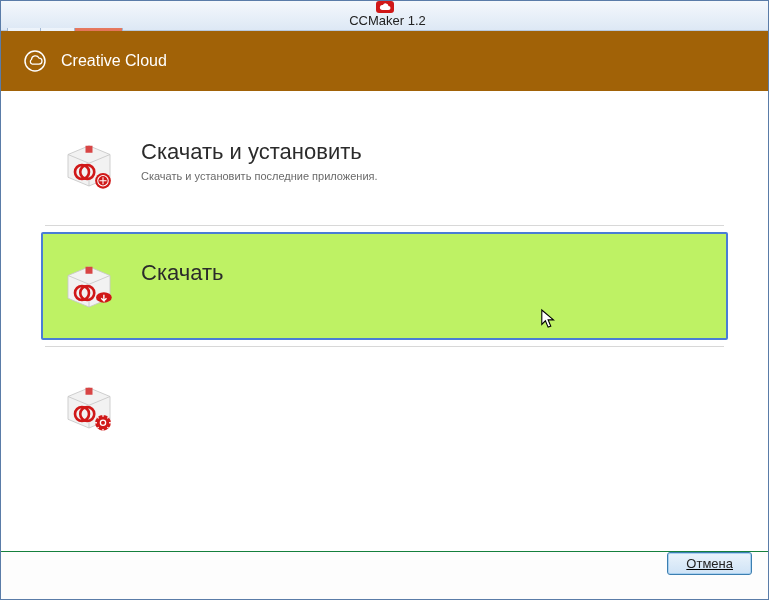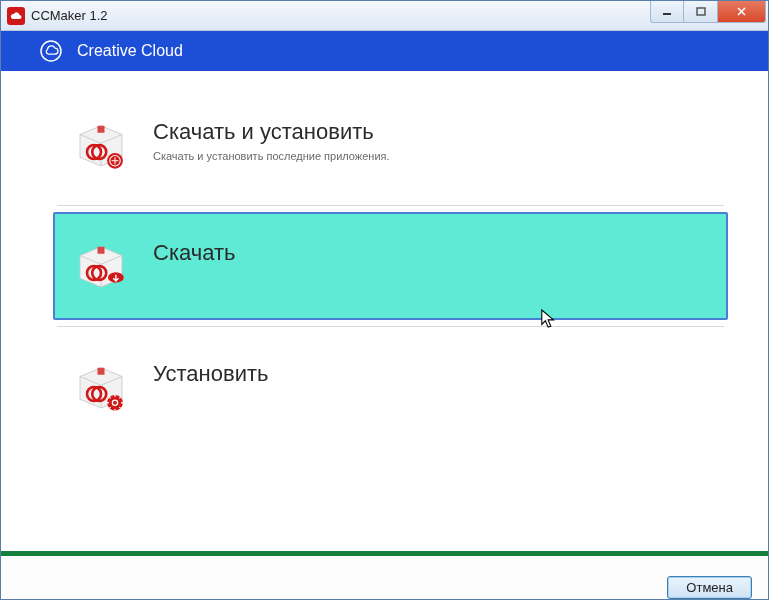--- a/index.html
+++ b/index.html
@@ -18,20 +18,21 @@
   display: flex;
   flex-direction: column;
 }
 .titlebar {
   height: 30px;
   background: linear-gradient(#f4f8fc, #dde8f5);
   display: flex;
   align-items: center;
   padding-left: 6px;
   border-bottom: 1px solid #b8c9de;
+  flex-direction: column;
 }
 .titlebar-icon {
   width: 18px;
   height: 18px;
   background: #d01818;
   border-radius: 3px;
   margin-right: 6px;
   display: flex;
   align-items: center;
   justify-content: center;
@@ -62,53 +63,53 @@
 }
 .win-btn + .win-btn { border-left: none; }
 .win-btn.close {
   background: linear-gradient(#e67a60, #d9472a);
   color: #fff;
   width: 48px;
   border-bottom-right-radius: 3px;
 }
 .win-btn.min { border-bottom-left-radius: 3px; }
 .header-bar {
-  background: #1d4ed8;
-  height: 40px;
-  display: flex;
-  align-items: center;
-  padding-left: 38px;
+  background: #a16207;
+  height: 60px;
+  display: flex;
+  align-items: center;
+  padding-left: 22px;
   color: #fff;
   gap: 14px;
 }
 .header-bar .cc-logo {
   width: 24px;
   height: 24px;
 }
 .header-title {
   font-size: 16px;
   font-weight: 500;
 }
 .content {
   flex: 1;
-  padding: 20px 40px 0 52px;
+  padding: 20px 40px 0 40px;
   overflow: hidden;
 }
 .option {
   display: flex;
   align-items: flex-start;
   padding: 24px 18px;
   border: 2px solid transparent;
   border-radius: 2px;
   gap: 24px;
   cursor: pointer;
 }
 .option.selected {
   border-color: #4a7dd6;
-  background: #5eead4;
+  background: #bef264;
 }
 .option-icon {
   width: 56px;
   height: 56px;
   flex-shrink: 0;
   position: relative;
 }
 .box-svg { width: 56px; height: 56px; }
 .option-text { flex: 1; padding-top: 2px; }
 .option-title {
@@ -122,26 +123,27 @@
   color: #6a6a6a;
   line-height: 1.4;
 }
 .divider {
   height: 1px;
   background: #d8d8d8;
   margin: 6px 4px;
 }
 .footer {
   height: 48px;
-  border-top: 5px solid #15803d;
-  display: flex;
-  align-items: flex-end;
+  border-top: 1px solid #15803d;
+  display: flex;
+  align-items: flex-start;
   justify-content: flex-end;
   padding-right: 16px;
   background: #fdfdfd;
+  text-decoration: underline;
 }
 .cancel-btn {
   background: linear-gradient(#eaf3fb, #cfe3f6);
   border: 1px solid #3c7fb1;
   border-radius: 3px;
   padding: 3px 18px;
   font-size: 13px;
   color: #222;
   cursor: pointer;
   box-shadow: 0 0 0 1px #a8d0f0 inset;
@@ -247,21 +249,20 @@
           <g transform="translate(48,50)">
             <circle r="9" fill="#d01818"></circle>
             <g stroke="#fff" stroke-width="1.5" fill="none">
               <circle r="3"></circle>
               <path d="M0-7v-2M0 7v2M-7 0h-2M7 0h2M5-5l1.4-1.4M-5 5l-1.4 1.4M5 5l1.4 1.4M-5-5l-1.4-1.4"></path>
             </g>
           </g>
         </svg>
       </div>
       <div class="option-text">
-        <div class="option-title">Установить</div>
       </div>
     </div>
 
   </div>
 
   <div class="footer">
     <button class="cancel-btn">Отмена</button>
   </div>
 </div>
 

